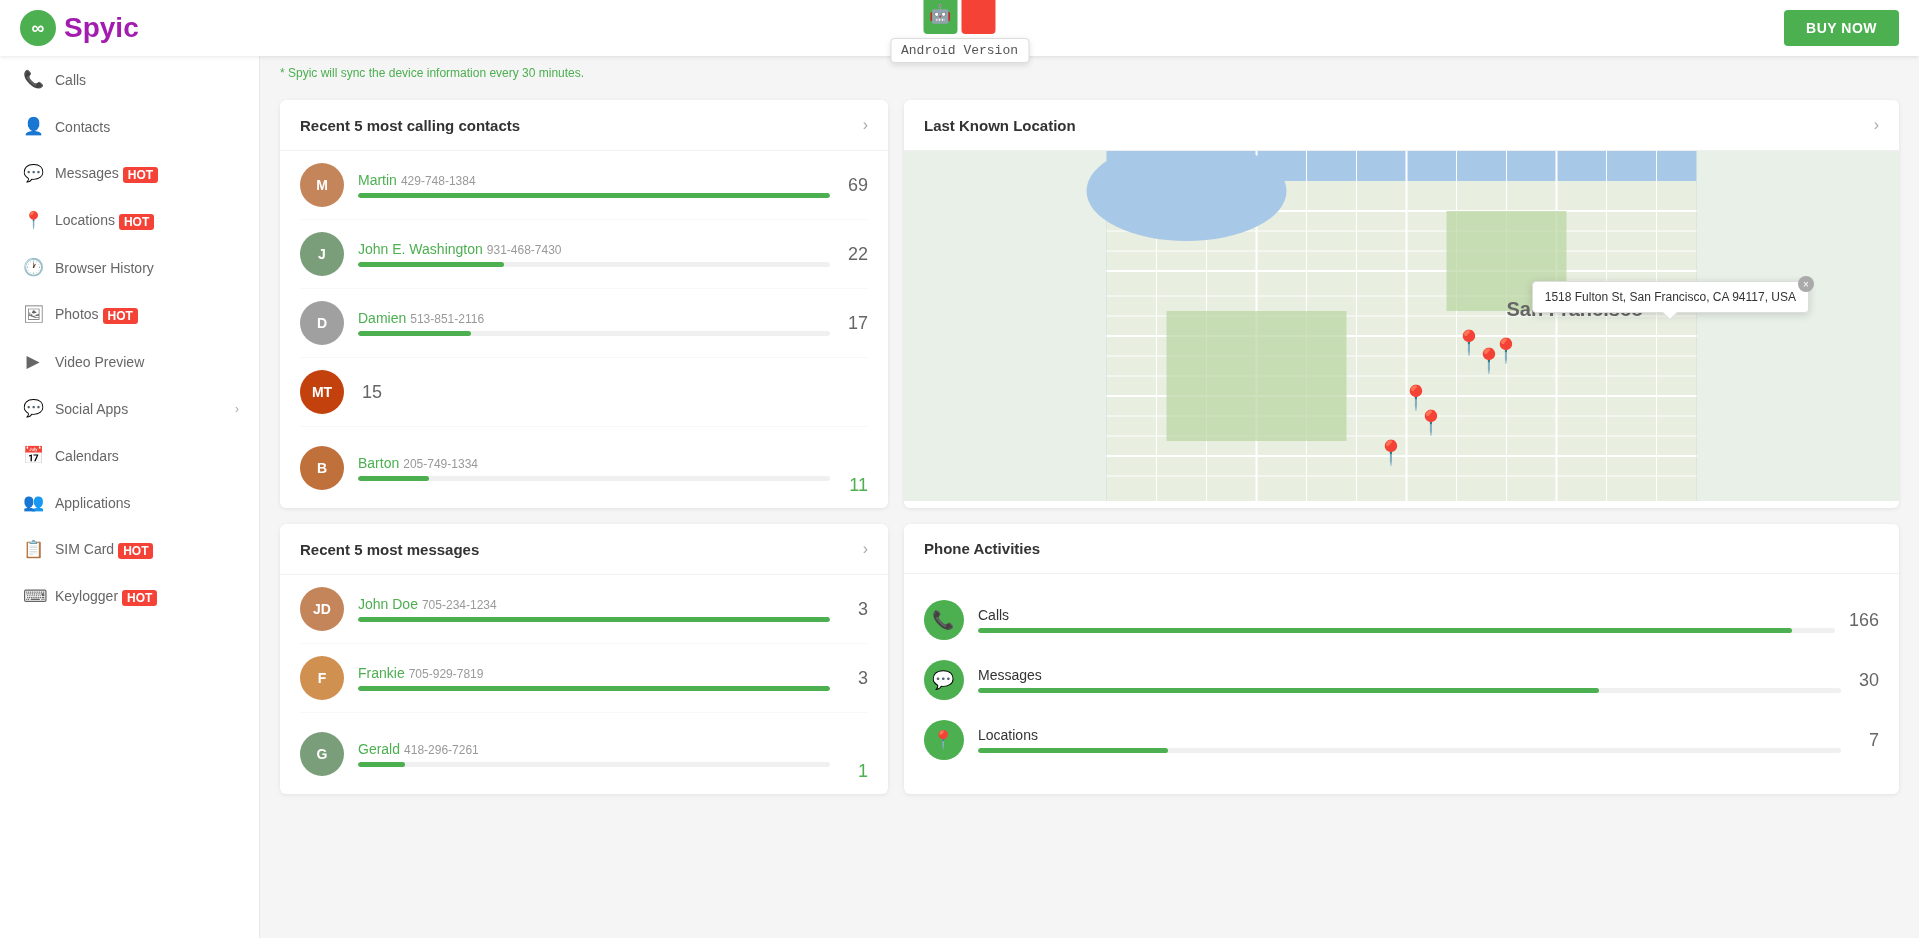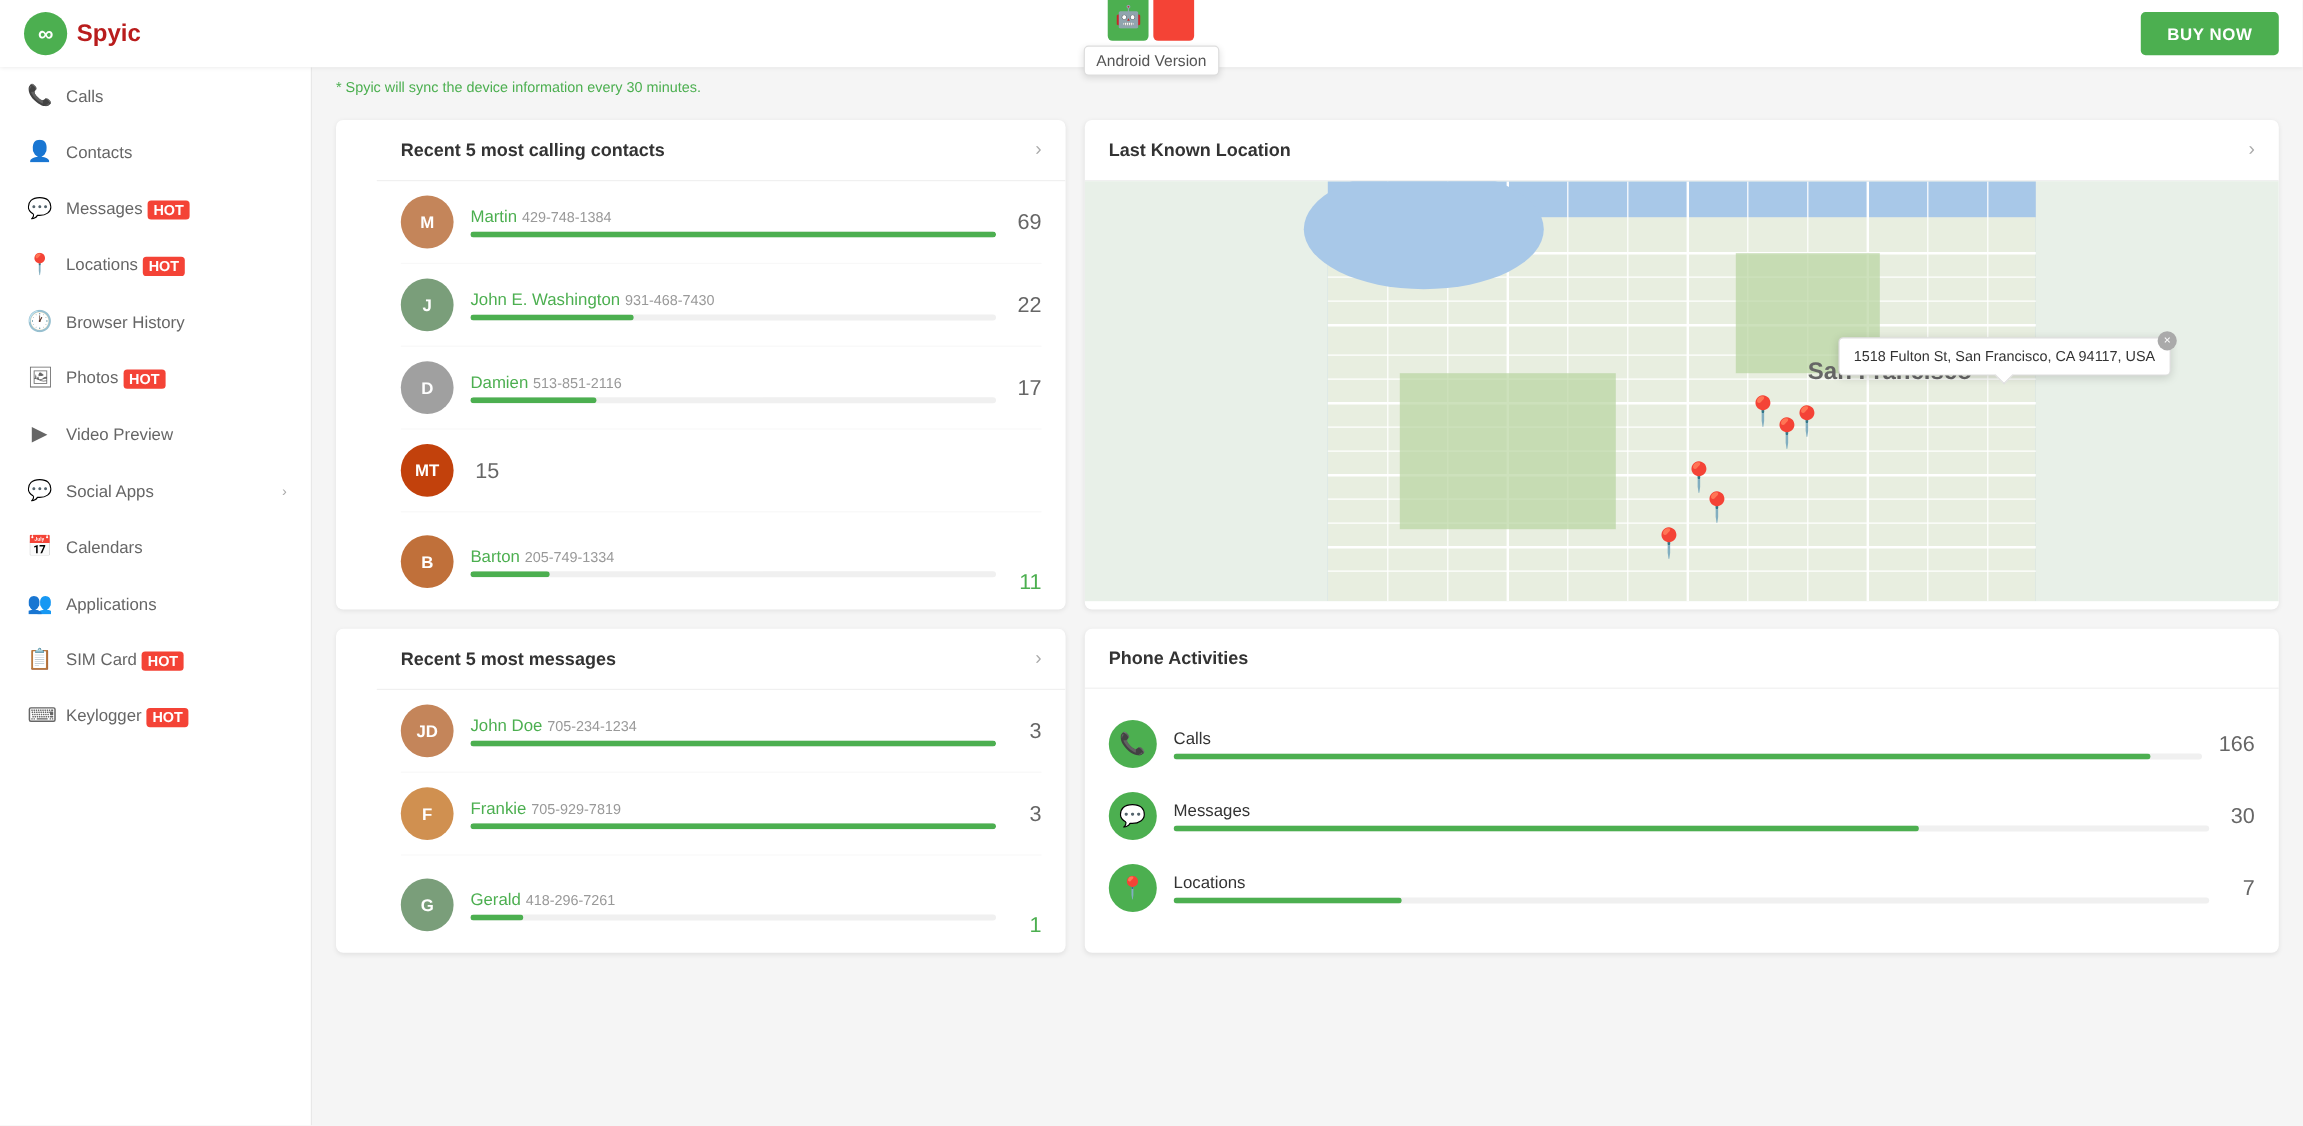--- a/index.html
+++ b/index.html
@@ -28,23 +28,23 @@
       background: #4caf50;
       border-radius: 50%;
       display: flex;
       align-items: center;
       justify-content: center;
       color: white;
       font-weight: bold;
       font-size: 18px;
     }
     .logo-text {
-      font-size: 20px;
+      font-size: 28px;
       font-weight: 600;
-      color: #b91c1c;
+      color: #a21caf;
     }
     .header-center {
       position: absolute;
       left: 50%;
       transform: translateX(-50%);
       display: flex;
       flex-direction: column;
       align-items: center;
       gap: 4px;
     }
@@ -75,20 +75,21 @@
       font-size: 18px;
     }
     .android-version-badge {
       background: #fff;
       border: 1px solid #ddd;
       border-radius: 4px;
       padding: 4px 10px;
       font-size: 13px;
       color: #555;
       box-shadow: 0 2px 6px rgba(0,0,0,0.12);
+      font-family: Liberation Mono, monospace;
     }
     .buy-now-btn {
       background: #4caf50;
       color: white;
       border: none;
       padding: 10px 22px;
       border-radius: 4px;
       font-size: 14px;
       font-weight: 700;
       cursor: pointer;
@@ -162,21 +163,20 @@
       margin-bottom: 16px;
     }
     .card {
       background: #fff;
       border-radius: 6px;
       box-shadow: 0 1px 4px rgba(0,0,0,0.08);
       overflow: hidden;
     }
     .card-left {
       flex: 0 0 608px;
-      padding-left: 34px;
     }
     .card-right {
       flex: 1;
     }
     .card-header {
       display: flex;
       align-items: center;
       justify-content: space-between;
       padding: 16px 20px;
       border-bottom: 1px solid #f0f0f0;

